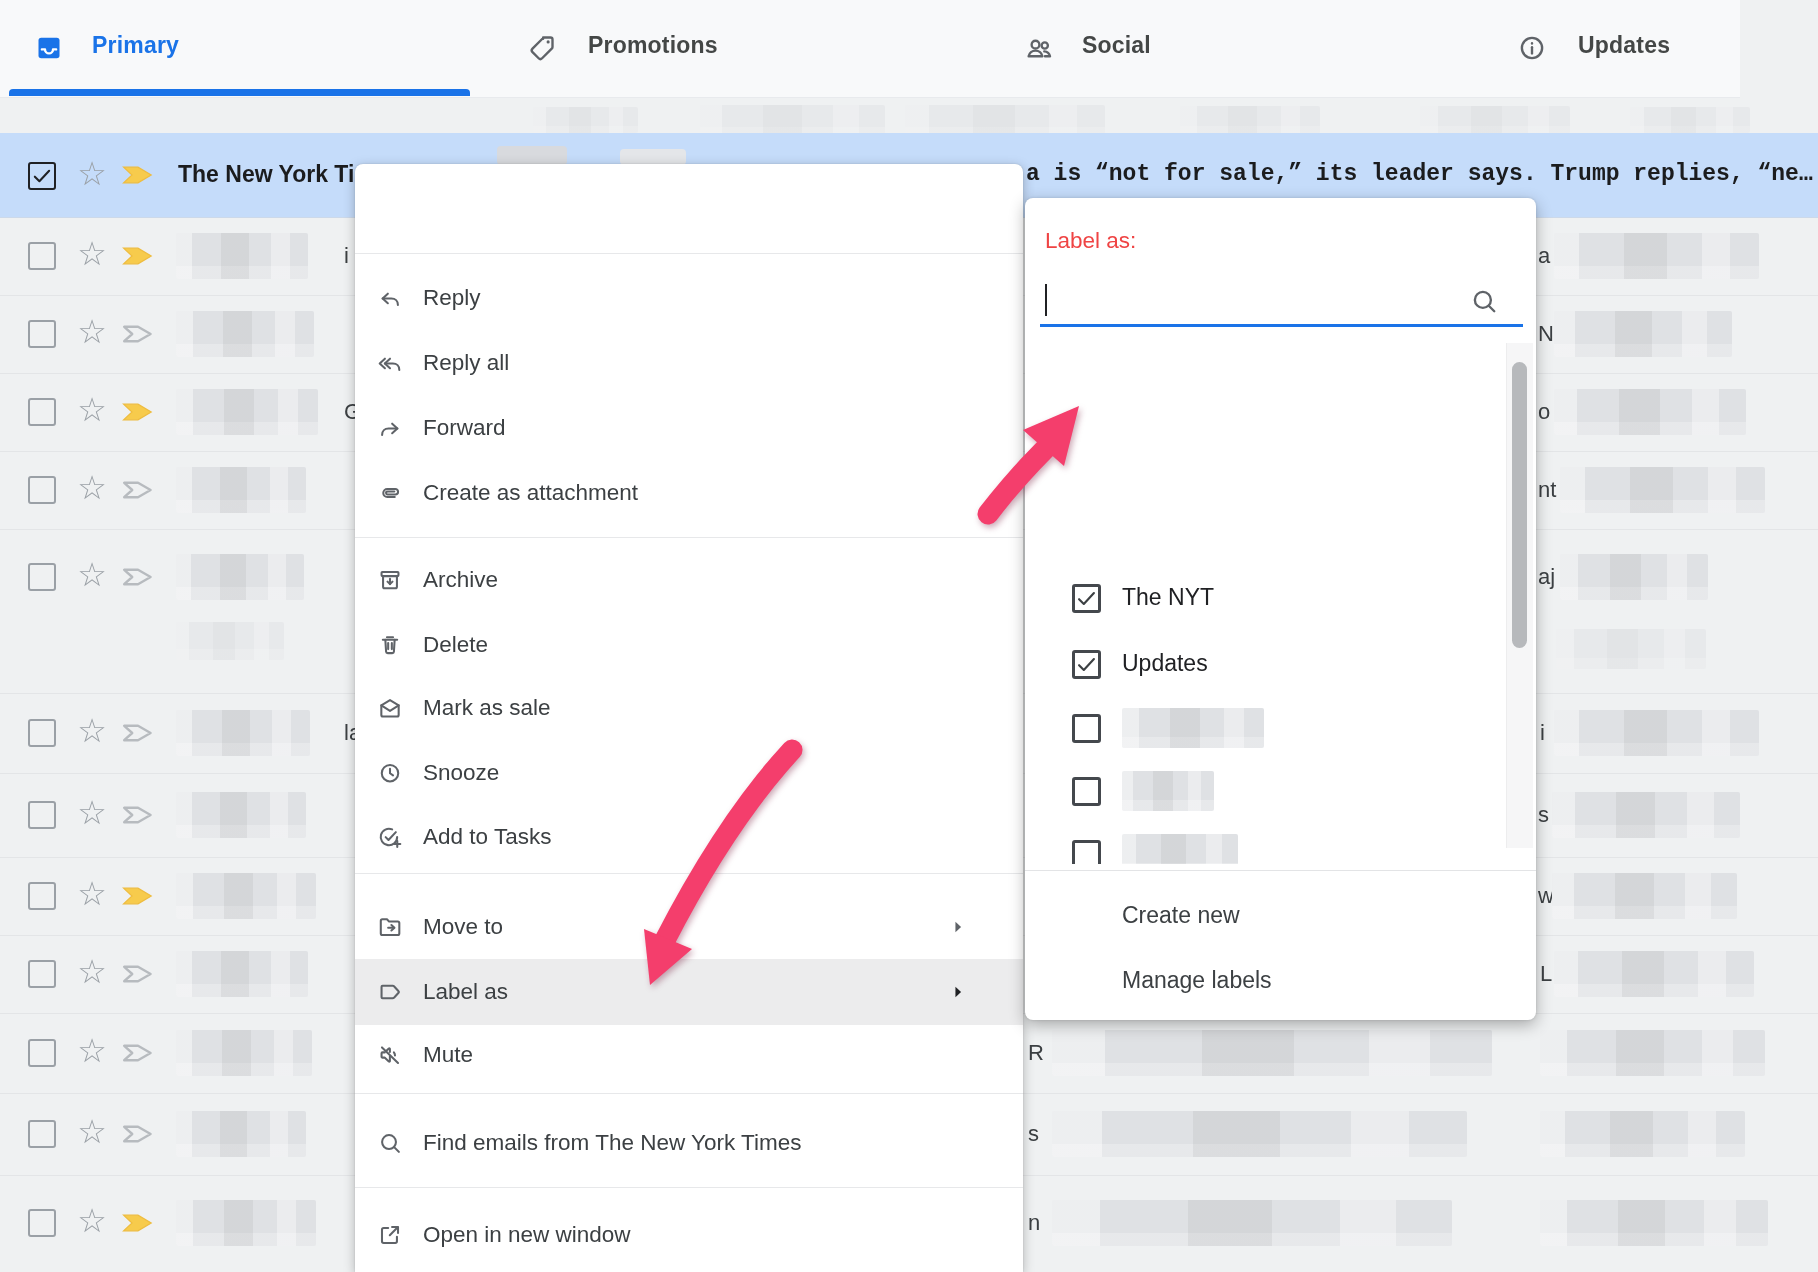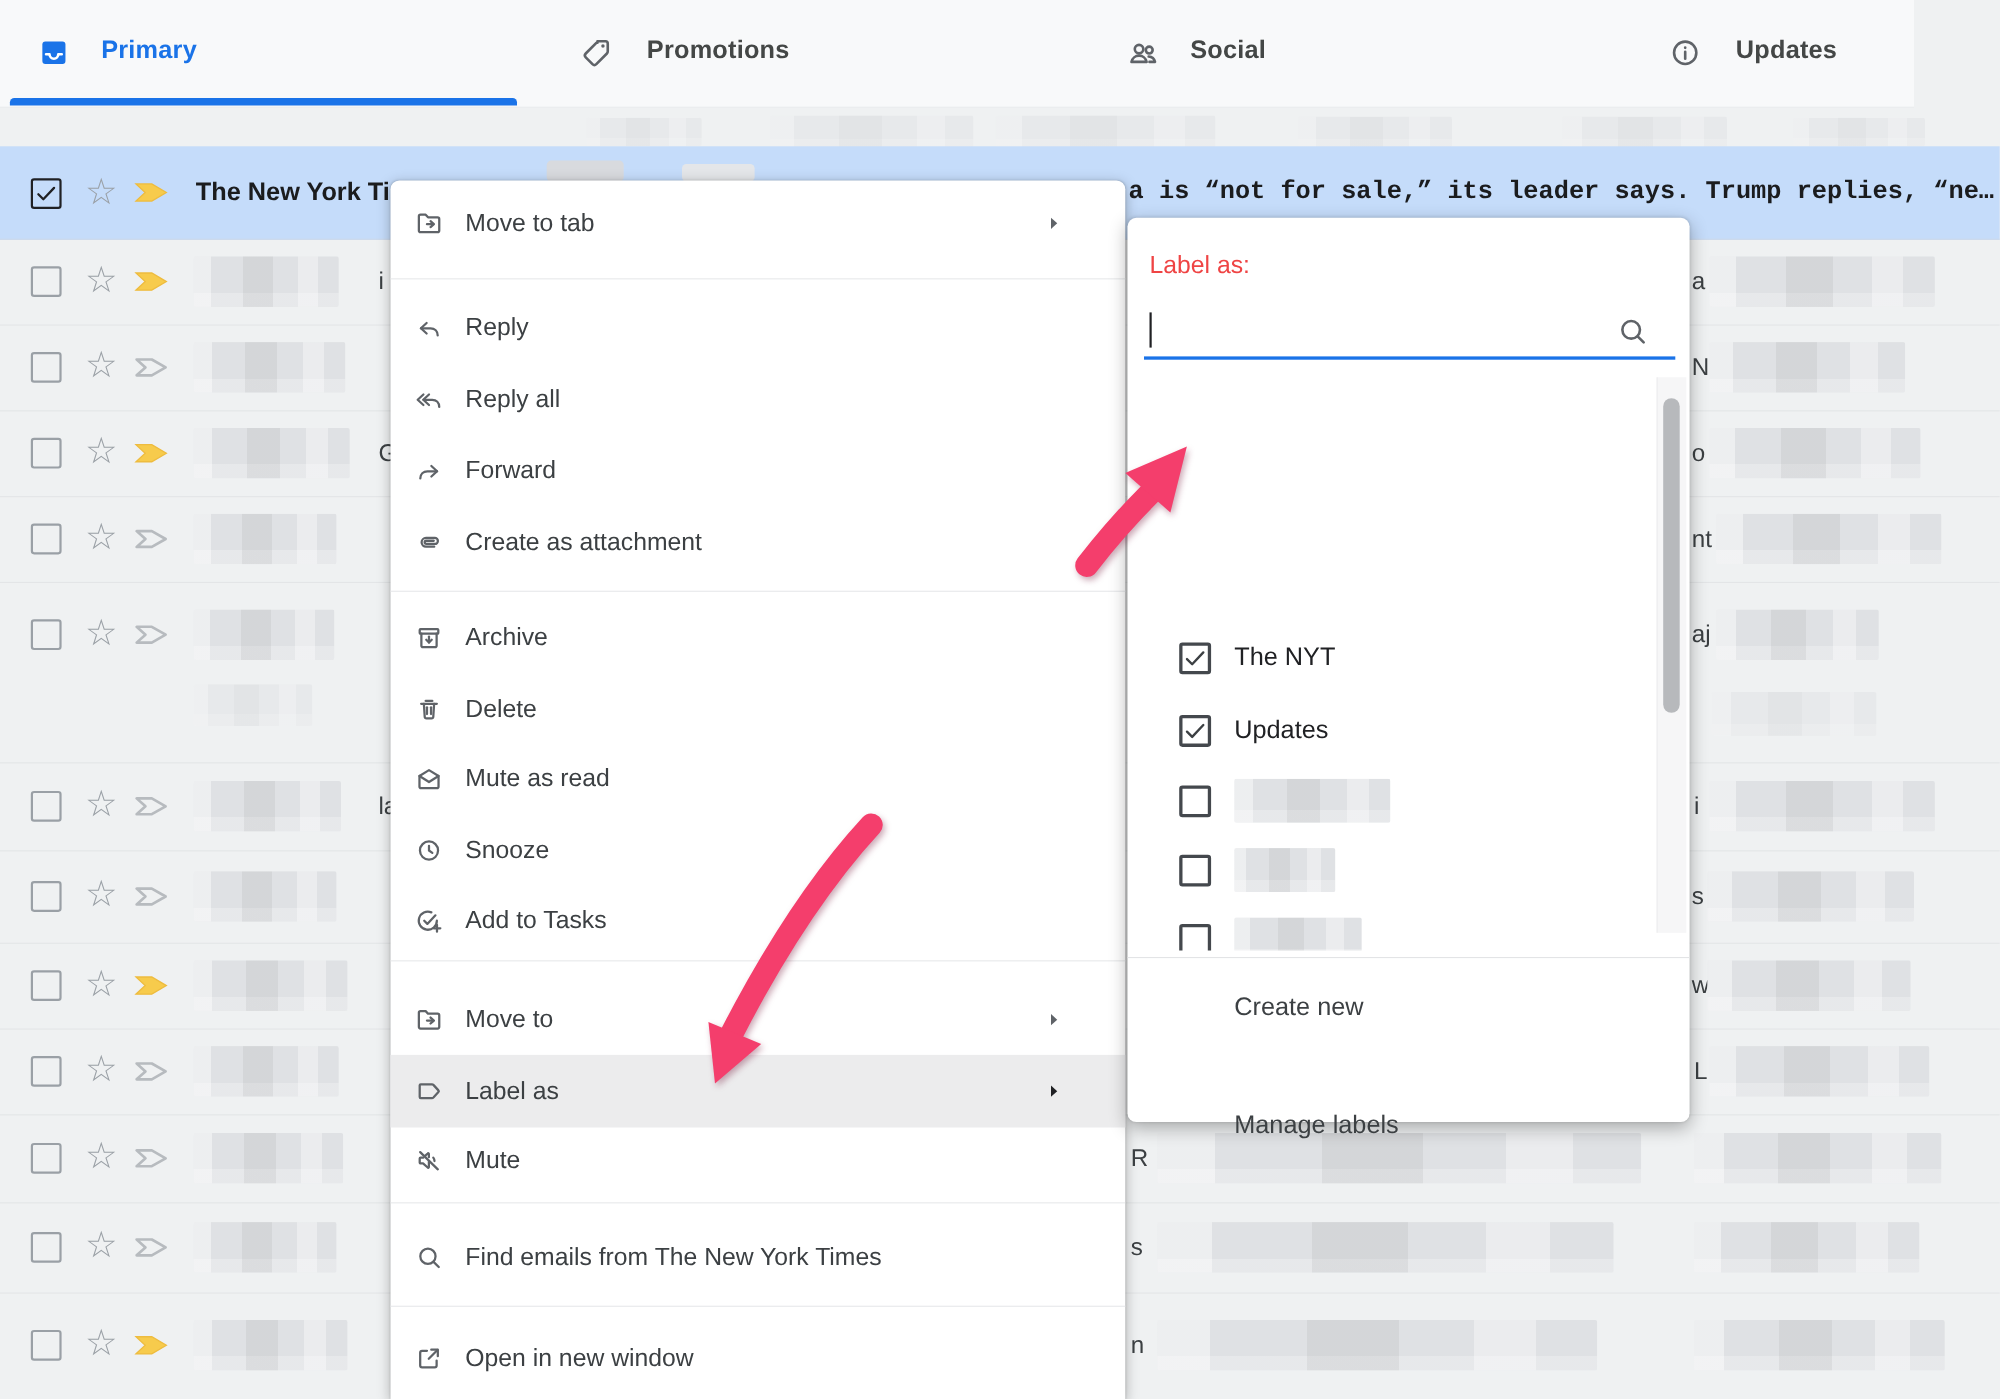--- a/index.html
+++ b/index.html
@@ -256,31 +256,20 @@
       <div class="blk" style="position: absolute; left: 1540px; top: 25px; width: 228px; height: 46px;"></div>
     </div>
   </div>
 
 <div id="menu">
     <div class="mdiv" style="top: 89px;"></div>
     <div class="mdiv" style="top: 373px;"></div>
     <div class="mdiv" style="top: 709px;"></div>
     <div class="mdiv" style="top: 929px;"></div>
     <div class="mdiv" style="top: 1023px;"></div>
-    <div class="mi" style="top: 7px;">
-      <span class="mi-ic"><svg width="26" height="26" viewBox="0 0 24 24" fill="none" stroke="#5f6368" stroke-width="1.9" stroke-linecap="round" stroke-linejoin="round">
-          <path d="M3.5 6.2c0-.8.6-1.4 1.4-1.4h4.3l2 2.2h8a1.4 1.4 0 0 1 1.4 1.4v9.6a1.4 1.4 0 0 1-1.4 1.4H4.9a1.4 1.4 0 0 1-1.4-1.4z"></path>
-          <path d="M10.3 12.7h5.2"></path>
-          <path d="M13.3 10.2l2.8 2.5-2.8 2.5"></path>
-        </svg></span>
-      <span class="mi-lb">Move to tab</span>
-      <span class="mi-caret"><svg width="22" height="22" viewBox="0 0 24 24" fill="none" stroke="#5f6368" stroke-width="1.9" stroke-linecap="round" stroke-linejoin="round">
-          <path d="M9.2 6.4 15.4 12l-6.2 5.6z" fill="#5f6368" stroke="none"></path>
-        </svg></span>
-    </div>
     <div class="mi" style="top: 102px;">
       <span class="mi-ic"><svg width="26" height="26" viewBox="0 0 24 24" fill="none" stroke="#5f6368" stroke-width="1.9" stroke-linecap="round" stroke-linejoin="round">
           <path d="M10 8 5.2 12.4 10 16.8"></path>
           <path d="M5.2 12.4h8.1c3.5 0 6 2.4 6 6"></path>
         </svg></span>
       <span class="mi-lb">Reply</span>
     </div>
     <div class="mi" style="top: 167px;">
       <span class="mi-ic"><svg width="26" height="26" viewBox="0 0 24 24" fill="none" stroke="#5f6368" stroke-width="1.9" stroke-linecap="round" stroke-linejoin="round">
           <path d="M7.3 8 2.5 12.4 7.3 16.8"></path>
@@ -321,21 +310,21 @@
           <path d="M12 10.8v5"></path>
           <path d="M9.7 13.5l2.3 2.3 2.3-2.3"></path>
         </svg></span>
       <span class="mi-lb">Archive</span>
     </div>
     <div class="mi" style="top: 512px;">
       <span class="mi-ic"><svg width="26" height="26" viewBox="0 0 24 24" fill="none" stroke="#5f6368" stroke-width="1.9" stroke-linecap="round" stroke-linejoin="round">
           <path d="M4 9.6 12 4.7l8 4.9v8.9a1.4 1.4 0 0 1-1.4 1.4H5.4A1.4 1.4 0 0 1 4 18.5z"></path>
           <path d="m4 9.6 8 5.1 8-5.1"></path>
         </svg></span>
-      <span class="mi-lb">Mute as read</span>
+      <span class="mi-lb">Mark as sale</span>
     </div>
     <div class="mi" style="top: 577px; padding-left: 20px;">
       <span class="mi-ic"><svg width="26" height="26" viewBox="0 0 24 24" fill="none" stroke="#5f6368" stroke-width="1.9" stroke-linecap="round" stroke-linejoin="round">
           <circle cx="12" cy="12.2" r="7.6"></circle>
           <path d="M12 8.2v4l2.8 2"></path>
         </svg></span>
       <span class="mi-lb">Snooze</span>
     </div>
     <div class="mi" style="top: 641px;">
       <span class="mi-ic"><svg width="26" height="26" viewBox="0 0 24 24" fill="none" stroke="#5f6368" stroke-width="1.9" stroke-linecap="round" stroke-linejoin="round">
@@ -428,21 +417,21 @@
       </div>
       <div class="li" style="top: 482px;">
         <span class="lchk"></span>
         <div class="lblur blk" style="width: 116px;"></div>
       </div>
     </div>
   <div id="lp-track"></div>
   <div id="lp-thumb"></div>
   <div id="lp-div"></div>
 <div class="lact" style="top: 697px;">Create new</div>
-    <div class="lact" style="top: 762px; margin-top: 42px;">Manage labels</div>
+    <div class="lact" style="top: 762px;">Manage labels</div>
   </div>
 
 <svg id="arrows" width="1818" height="1272">
     <path d="M988 514 C1008 488 1028 466 1046 448" stroke="#f43e6c" stroke-width="21" stroke-linecap="round" fill="none"></path>
     <polygon points="1079,406 1023,430 1064,466" fill="#f43e6c"></polygon>
     <path d="M792 750 C744 802 702 868 664 942" stroke="#f43e6c" stroke-width="21" stroke-linecap="round" fill="none"></path>
     <polygon points="650,985 644,929 692,949" fill="#f43e6c"></polygon>
   </svg>
 
 </body></html>

